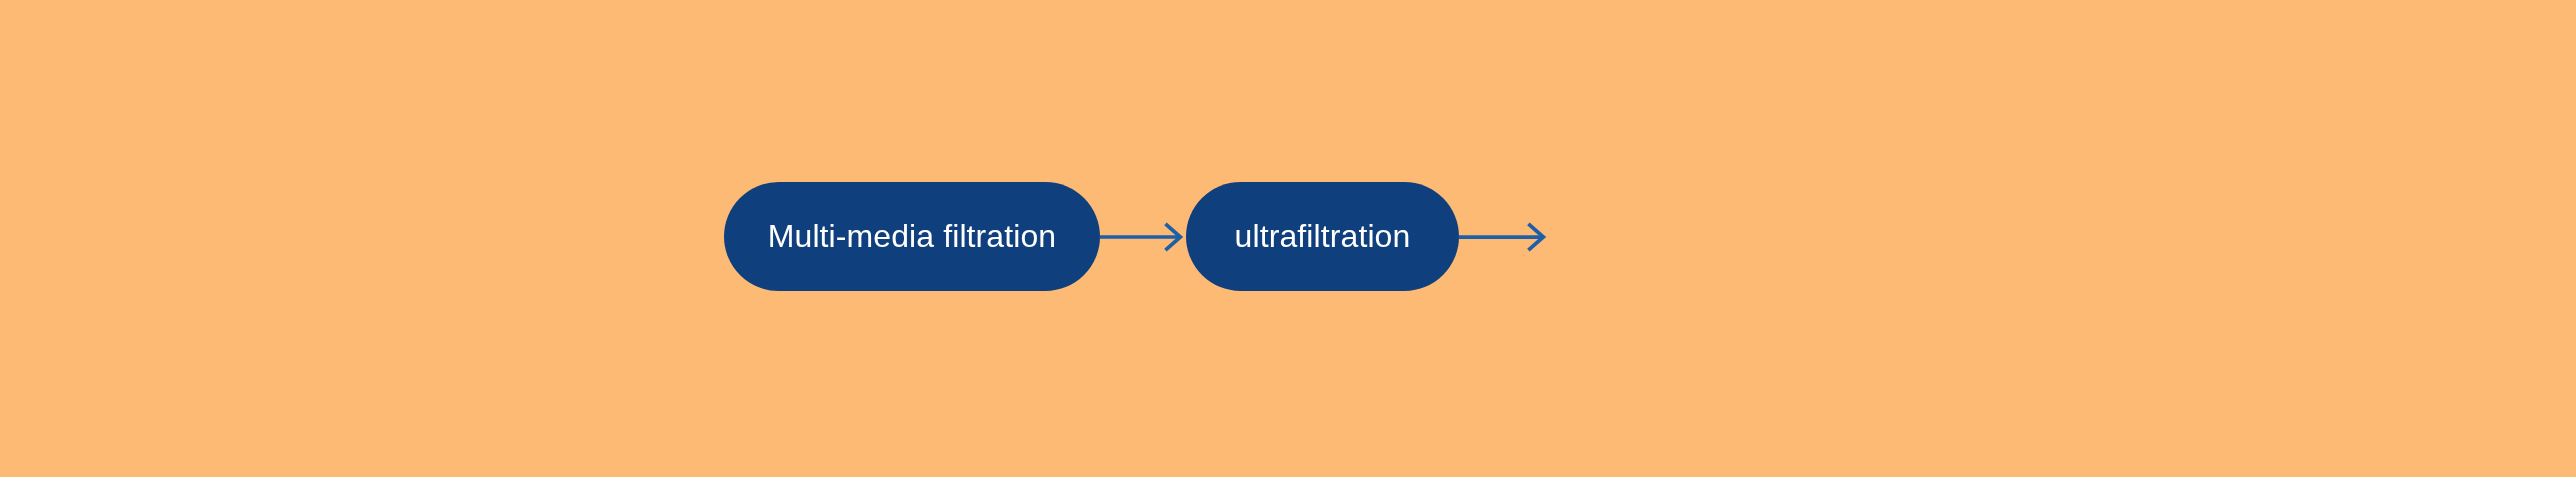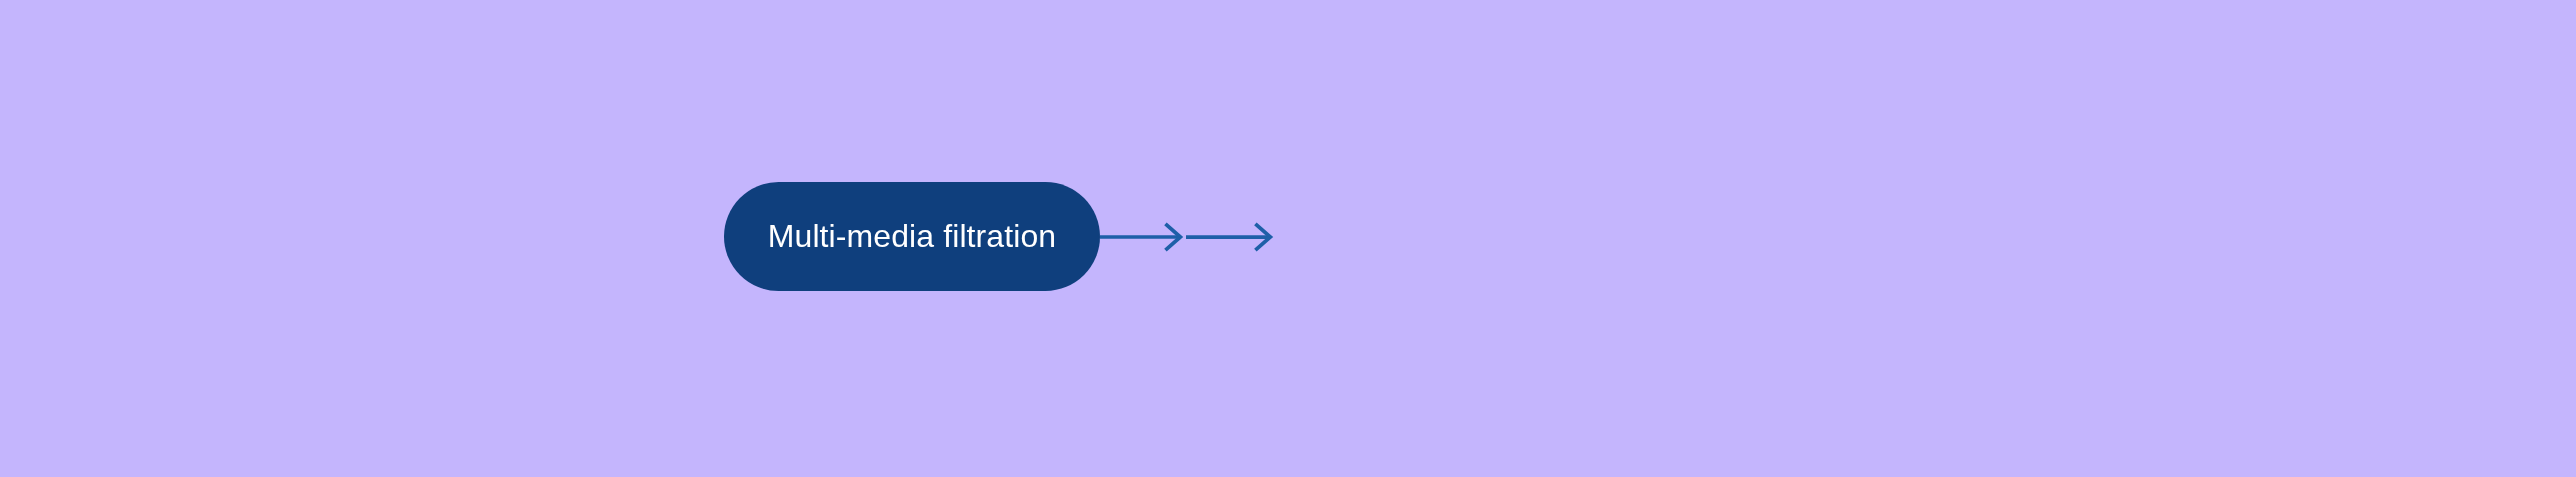--- a/index.html
+++ b/index.html
@@ -12,21 +12,21 @@
     height: 478px;
     background: #f7f7f7;
     font-family: "Liberation Sans", "DejaVu Sans", sans-serif;
     overflow: hidden;
   }
 
   #flow-canvas {
     position: relative;
     width: 2576px;
     height: 478px;
-    background: #c4b5fd;
+    background: #fdba74;
   }
 
   .flow-row {
     position: absolute;
     left: 0;
     top: 182px;
     width: 2576px;
     height: 109px;
     display: flex;
     flex-direction: row;
@@ -88,20 +88,23 @@
       <span class="pill-label">Multi-media filtration</span>
     </div>
 
     <div class="connector connector-1">
       <svg width="86" height="30" viewBox="0 0 92 32">
         <line x1="0" y1="16" x2="84" y2="16" stroke="#1e5fa8" stroke-width="4" stroke-linecap="butt"></line>
         <polyline points="70,2 86,16 70,30" fill="none" stroke="#1e5fa8" stroke-width="4" stroke-linecap="butt" stroke-linejoin="miter"></polyline>
       </svg>
     </div>
 
+    <div class="pill pill-2">
+      <span class="pill-label">ultrafiltration</span>
+    </div>
 
     <div class="connector connector-2">
       <svg width="90" height="30" viewBox="0 0 96 32">
         <line x1="0" y1="16" x2="88" y2="16" stroke="#1e5fa8" stroke-width="4" stroke-linecap="butt"></line>
         <polyline points="74,2 90,16 74,30" fill="none" stroke="#1e5fa8" stroke-width="4" stroke-linecap="butt" stroke-linejoin="miter"></polyline>
       </svg>
     </div>
 
 
   </div>

